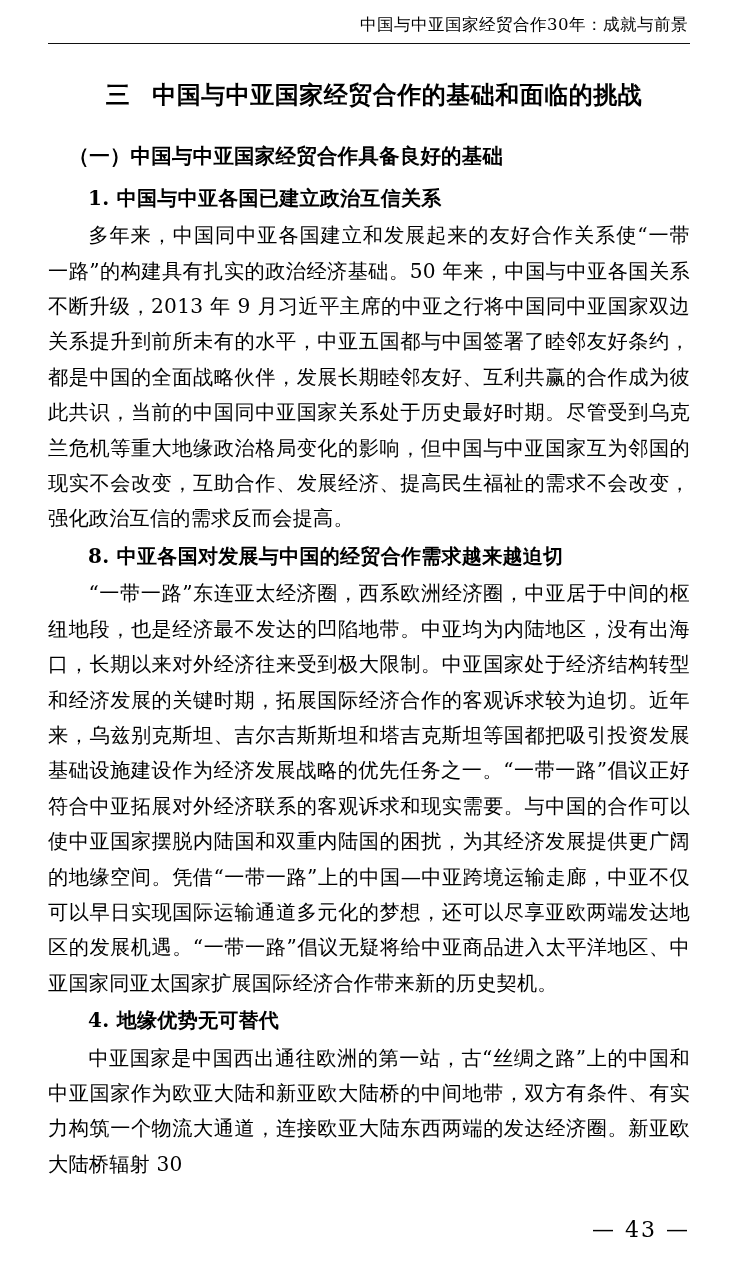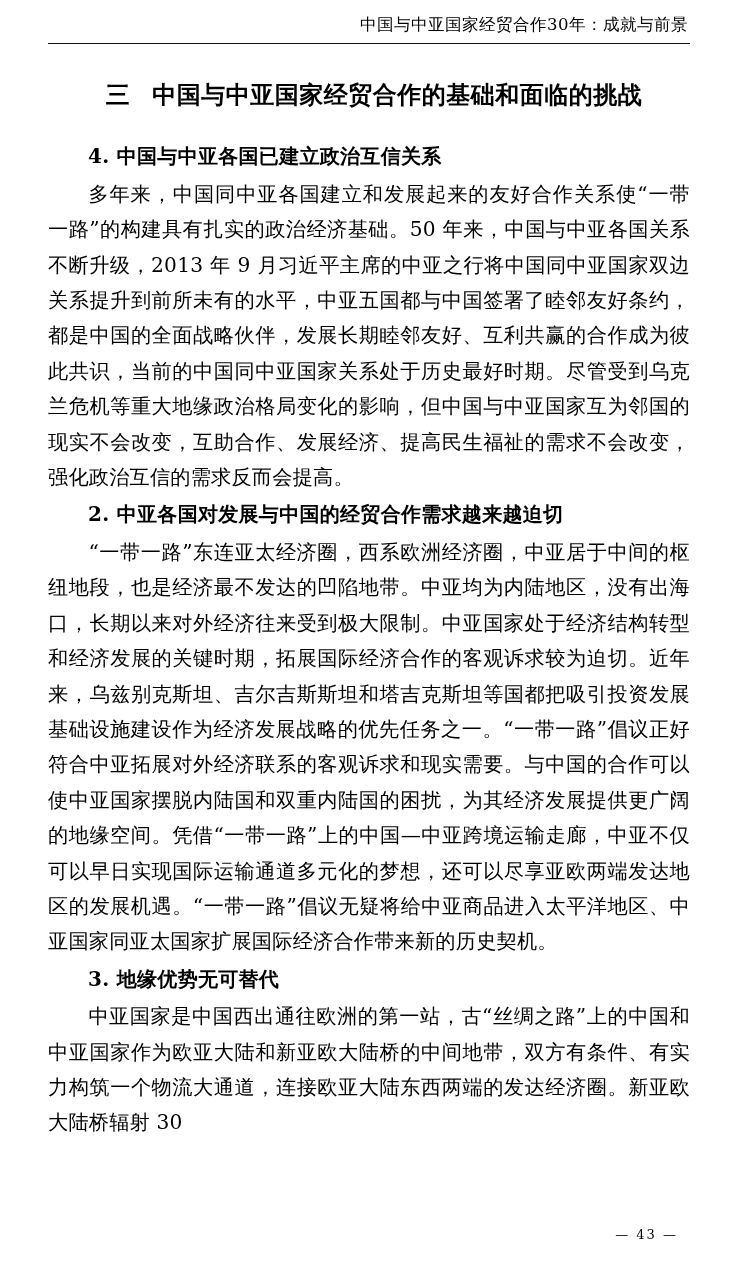--- a/index.html
+++ b/index.html
@@ -79,48 +79,49 @@
     margin: 2px 0 2px 0;
     text-indent: 2em;
     font-family: "DejaVu Serif", "Liberation Serif", serif;
     letter-spacing: 0.3px;
   }
   .para {
     margin-bottom: 0;
   }
   .footer {
     position: absolute;
-    right: 60px;
+    right: 48px;
     bottom: 22px;
-    font-size: 13px;
+    font-size: 22px;
     letter-spacing: 2px;
   }
 </style>
 </head>
 <body>
 
 <div class="page">
 
   <div class="header">中国与中亚国家经贸合作30年：成就与前景</div>
   <hr class="header-rule">
 
   <div class="body-text">
 
 
     <h2 class="section">
       <span class="num">三</span><span>中国与中亚国家经贸合作的基础和面临的挑战</span>
     </h2>
 
+    <h3 class="subsec">（一）中国与中亚国家经贸合作具备良好的基础</h3>
 
-    <h4 class="subsub">4. 中国与中亚各国已建立政治互信关系</h4>
+    <h4 class="subsub">1. 中国与中亚各国已建立政治互信关系</h4>
     <p class="para indent2">多年来，中国同中亚各国建立和发展起来的友好合作关系使“一带一路”的构建具有扎实的政治经济基础。50 年来，中国与中亚各国关系不断升级，2013 年 9 月习近平主席的中亚之行将中国同中亚国家双边关系提升到前所未有的水平，中亚五国都与中国签署了睦邻友好条约，都是中国的全面战略伙伴，发展长期睦邻友好、互利共赢的合作成为彼此共识，当前的中国同中亚国家关系处于历史最好时期。尽管受到乌克兰危机等重大地缘政治格局变化的影响，但中国与中亚国家互为邻国的现实不会改变，互助合作、发展经济、提高民生福祉的需求不会改变，强化政治互信的需求反而会提高。</p>
 
-    <h4 class="subsub">2. 中亚各国对发展与中国的经贸合作需求越来越迫切</h4>
+    <h4 class="subsub">8. 中亚各国对发展与中国的经贸合作需求越来越迫切</h4>
     <p class="para indent2">“一带一路”东连亚太经济圈，西系欧洲经济圈，中亚居于中间的枢纽地段，也是经济最不发达的凹陷地带。中亚均为内陆地区，没有出海口，长期以来对外经济往来受到极大限制。中亚国家处于经济结构转型和经济发展的关键时期，拓展国际经济合作的客观诉求较为迫切。近年来，乌兹别克斯坦、吉尔吉斯斯坦和塔吉克斯坦等国都把吸引投资发展基础设施建设作为经济发展战略的优先任务之一。“一带一路”倡议正好符合中亚拓展对外经济联系的客观诉求和现实需要。与中国的合作可以使中亚国家摆脱内陆国和双重内陆国的困扰，为其经济发展提供更广阔的地缘空间。凭借“一带一路”上的中国—中亚跨境运输走廊，中亚不仅可以早日实现国际运输通道多元化的梦想，还可以尽享亚欧两端发达地区的发展机遇。“一带一路”倡议无疑将给中亚商品进入太平洋地区、中亚国家同亚太国家扩展国际经济合作带来新的历史契机。</p>
 
-    <h4 class="subsub">3. 地缘优势无可替代</h4>
+    <h4 class="subsub">4. 地缘优势无可替代</h4>
     <p class="para indent2">中亚国家是中国西出通往欧洲的第一站，古“丝绸之路”上的中国和中亚国家作为欧亚大陆和新亚欧大陆桥的中间地带，双方有条件、有实力构筑一个物流大通道，连接欧亚大陆东西两端的发达经济圈。新亚欧大陆桥辐射 30</p>
 
   </div>
 
   <div class="footer">— 43 —</div>
 
 </div>
 
 </body></html>

